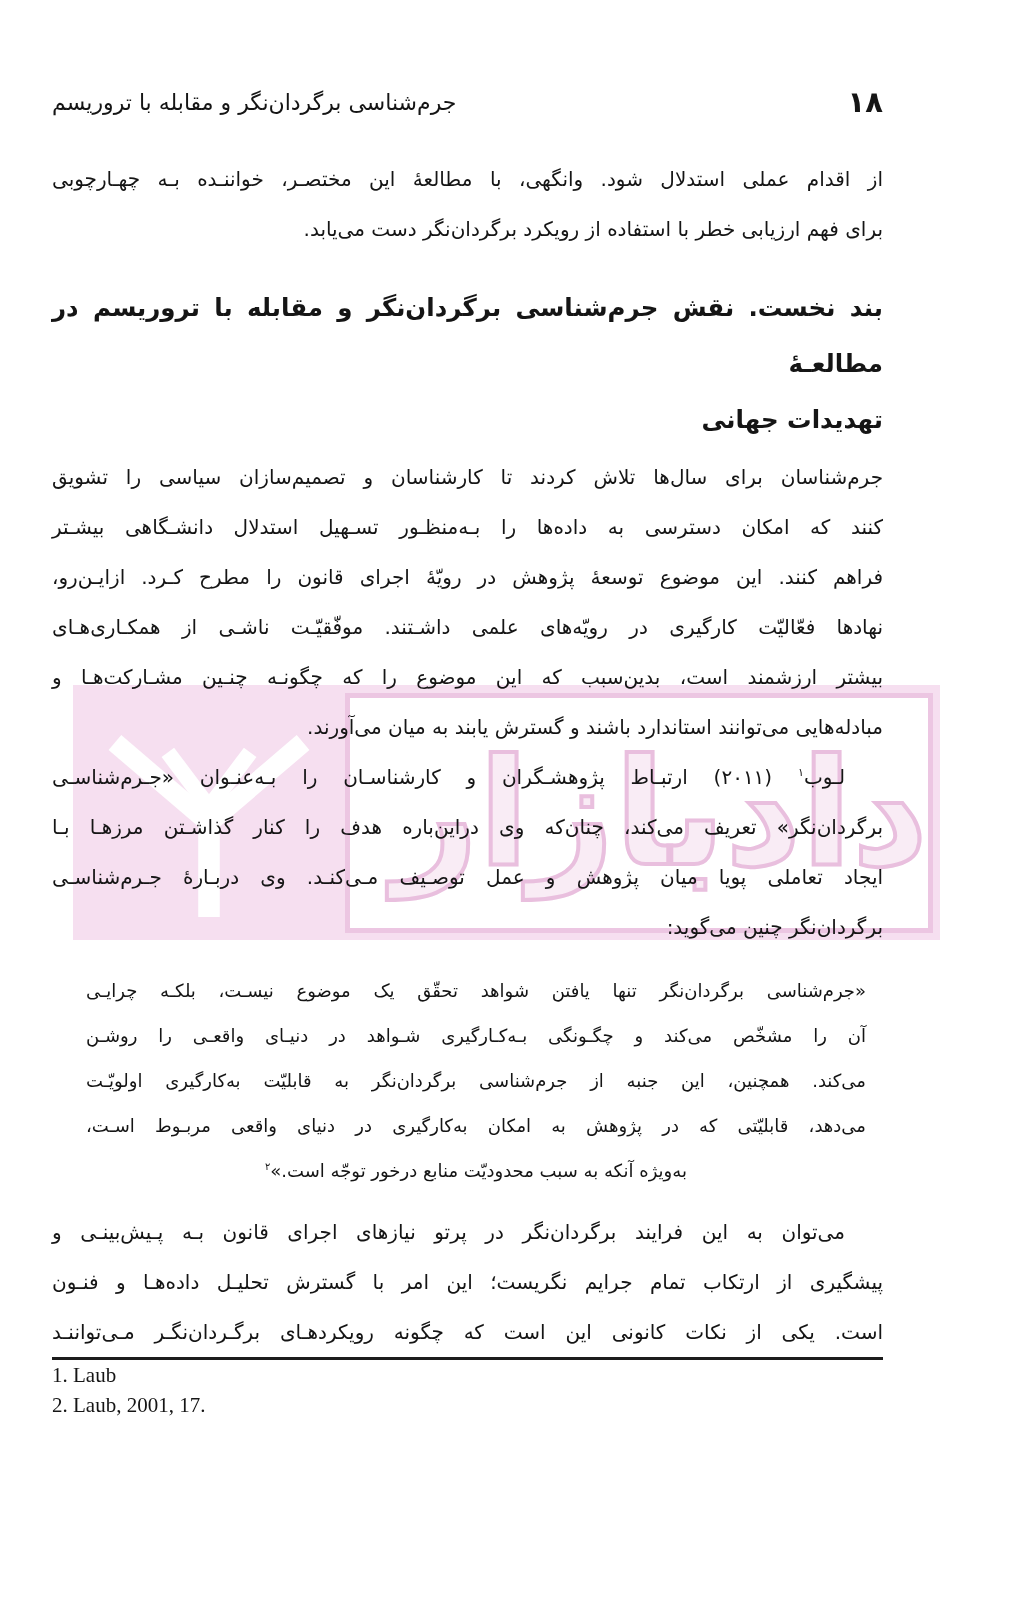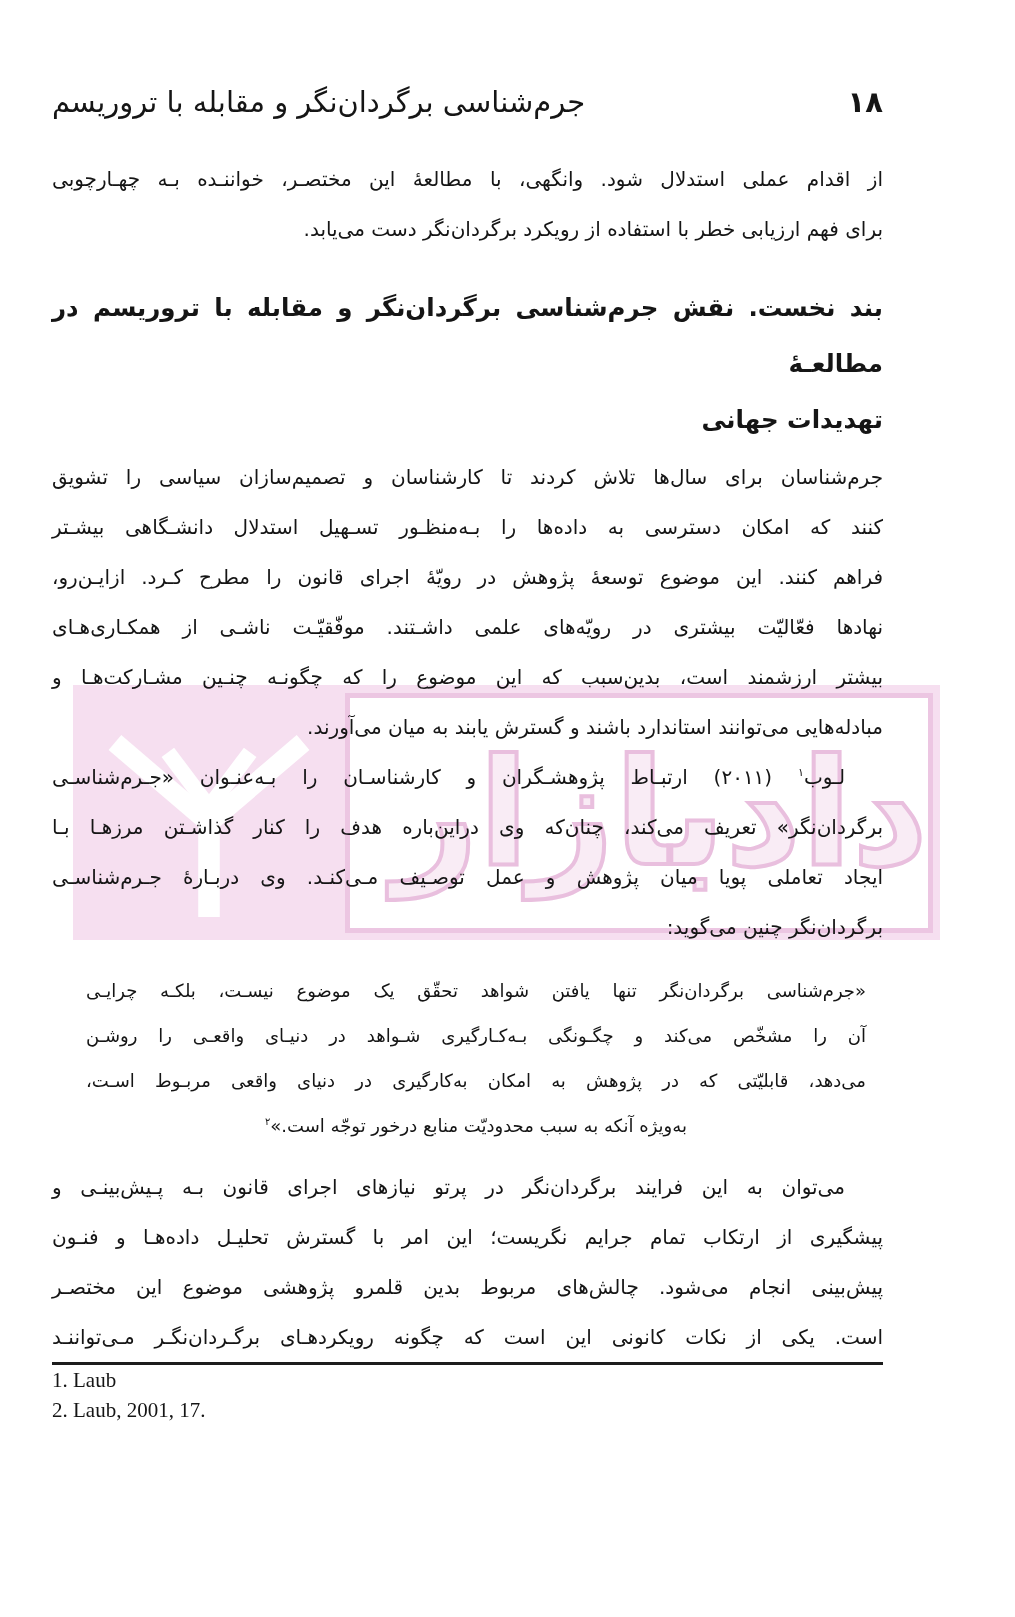--- a/index.html
+++ b/index.html
@@ -14,21 +14,21 @@
   .wm-box{position:absolute;left:272px;top:8px;width:588px;height:240px;
     box-sizing:border-box;background:#ffffff;border:5px solid #ecc6e2;
     display:flex;align-items:center;justify-content:flex-end;overflow:hidden;}
   .wm-word{font-size:148px;font-weight:bold;line-height:1;white-space:nowrap;
     direction:rtl;color:#f9ecf5;-webkit-text-stroke:4px #e9bfde;}
   .wm-logo{position:absolute;left:18px;top:36px;}
   
   .content{position:absolute;left:52px;top:0;width:831px;z-index:1;}
   .pagehead{display:flex;justify-content:space-between;align-items:center;
     direction:ltr;margin-top:84px;height:36px;}
-  .running-head{font-size:29px;direction:rtl;}
+  .running-head{font-size:22px;direction:rtl;}
   .page-num{font-size:29px;font-weight:bold;}
   .para{direction:rtl;}
   .line{font-size:20px;line-height:50px;text-align:justify;text-align-last:justify;}
   .line.end-right{text-align-last:right;}
   .line.end-center{text-align-last:center;}
   .line.indent{padding-right:38px;}
   .intro{margin-top:34px;}
   .heading{margin:26px 0 4px 0;}
   .heading .line{font-size:24.5px;line-height:56px;font-weight:bold;}
   .quote{margin:16px 17px 0 34px;}
@@ -74,47 +74,47 @@
 
   <div class="para heading">
     <div class="line">بند نخست. نقش جرم‌شناسی برگردان‌نگر و مقابله با تروریسم در مطالعـۀ</div>
     <div class="line end-right">تهدیدات جهانی</div>
   </div>
 
   <div class="para">
     <div class="line">جرم‌شناسان برای سال‌ها تلاش کردند تا کارشناسان و تصمیم‌سازان سیاسی را تشویق</div>
     <div class="line">کنند که امکان دسترسی به داده‌ها را بـه‌منظـور تسـهیل استدلال دانشـگاهی بیشـتر</div>
     <div class="line">فراهم کنند. این موضوع توسعۀ پژوهش در رویّۀ اجرای قانون را مطرح کـرد. ازایـن‌رو،</div>
-    <div class="line">نهادها فعّالیّت بیشتری در رویّه‌های علمی داشـتند. موفّقیّـت ناشـی از همکـاری‌هـای</div>
+    <div class="line">نهادها فعّالیّت کارگیری در رویّه‌های علمی داشـتند. موفّقیّـت ناشـی از همکـاری‌هـای</div>
     <div class="line">بیشتر ارزشمند است، بدین‌سبب که این موضوع را که چگونـه چنـین مشـارکت‌هـا و</div>
     <div class="line end-right">مبادله‌هایی می‌توانند استاندارد باشند و گسترش یابند به میان می‌آورند.</div>
   </div>
 
   <div class="para">
     <div class="line indent">
       <span>لـوب</span><sup>۱</sup><span> (۲۰۱۱) ارتبـاط پژوهشـگران و کارشناسـان را بـه‌عنـوان «جـرم‌شناسـی</span>
     </div>
     <div class="line">برگردان‌نگر» تعریف می‌کند، چنان‌که وی دراین‌باره هدف را کنار گذاشـتن مرزهـا بـا</div>
     <div class="line">ایجاد تعاملی پویا میان پژوهش و عمل توصـیف مـی‌کنـد. وی دربـارۀ جـرم‌شناسـی</div>
     <div class="line end-right">برگردان‌نگر چنین می‌گوید:</div>
   </div>
 
   <div class="para quote">
     <div class="line">«جرم‌شناسی برگردان‌نگر تنها یافتن شواهد تحقّق یک موضوع نیسـت، بلکـه چرایـی</div>
     <div class="line">آن را مشخّص می‌کند و چگـونگی بـه‌کـارگیری شـواهد در دنیـای واقعـی را روشـن</div>
+    <div class="line">می‌کند. همچنین، این جنبه از جرم‌شناسی برگردان‌نگر به قابلیّت به‌کارگیری اولویّـت</div>
     <div class="line">می‌دهد، قابلیّتی که در پژوهش به امکان به‌کارگیری در دنیای واقعی مربـوط اسـت،</div>
     <div class="line end-center">
       <span>به‌ویژه آنکه به سبب محدودیّت منابع درخور توجّه است.»</span><sup>۲</sup>
     </div>
   </div>
 
   <div class="para future">
     <div class="line indent">می‌توان به این فرایند برگردان‌نگر در پرتو نیازهای اجرای قانون بـه پـیش‌بینـی و</div>
     <div class="line">پیشگیری از ارتکاب تمام جرایم نگریست؛ این امر با گسترش تحلیـل داده‌هـا و فنـون</div>
-    <div class="line">پیش‌بینی انجام می‌شود. چالش‌های مربوط بدین قلمرو پژوهشی موضوع این مختصـر</div>
     <div class="line">است. یکی از نکات کانونی این است که چگونه رویکردهـای برگـردان‌نگـر مـی‌تواننـد</div>
   </div>
 
   <div class="footer">
     <div class="fn-rule"></div>
     <div class="fn">1. Laub</div>
     <div class="fn">2. Laub, 2001, 17.</div>
   </div>
 
 </div>

